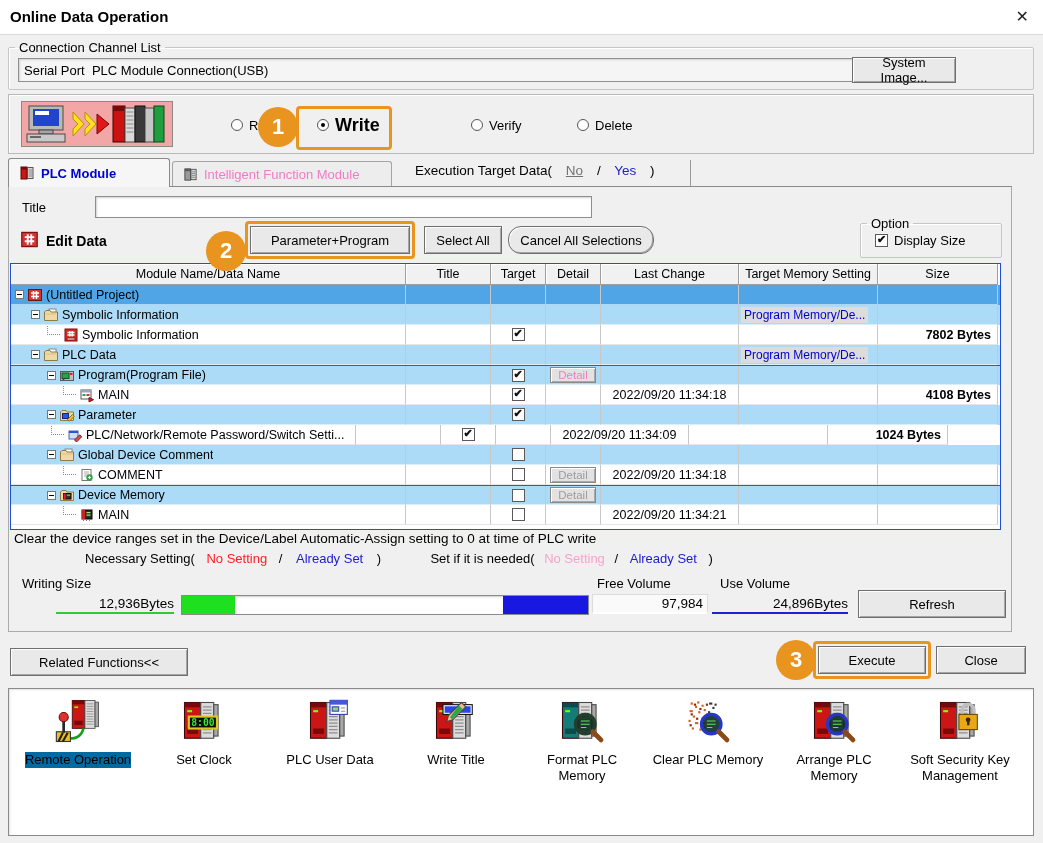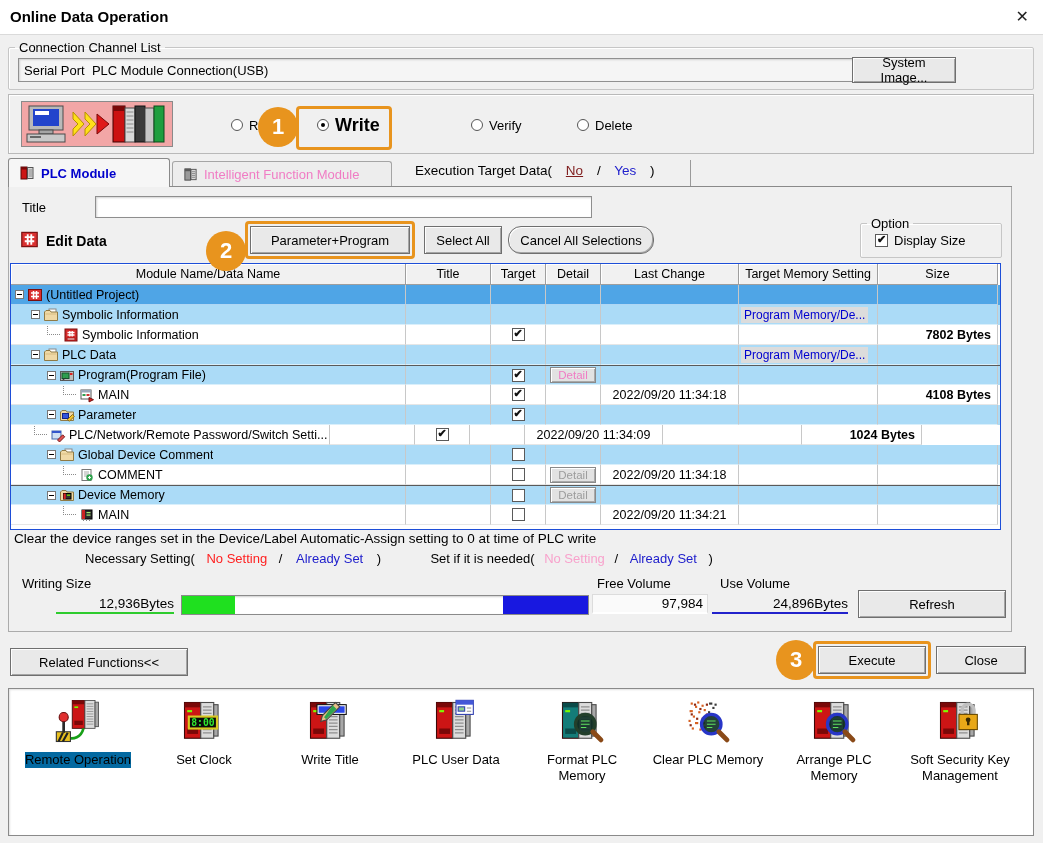--- a/index.html
+++ b/index.html
@@ -47,21 +47,21 @@
   #tabline{position:absolute;left:8px;top:186px;width:1004px;height:1px;background:#8A8A8A;z-index:1;}
   #exec-line{position:absolute;left:415px;top:163px;font-size:13.5px;}
   #exec-line span{margin-right:10px;}
   .vdiv{position:absolute;top:160px;width:1px;height:26px;background:#9A9A9A;}
   
   #content{position:absolute;left:8px;top:186px;width:1004px;height:446px;background:#F0F0F0;
     border:1px solid #ABABAB;border-top:none;}
   .abs{position:absolute;}
   .c-red{color:#FF2020;}
   .c-blue{color:#2020CC;}
-  .c-pink{color:#7f1d1d;text-decoration:underline;}
+  .c-pink{color:#737373;text-decoration:underline;}
   .c-lpink{color:#F8A2CC;}
   
   #table{position:absolute;left:10px;top:263px;width:991px;background:#FFF;border:1px solid #1d4ed8;}
   #thead{display:flex;height:21px;}
   .th{background:#F1F1F1;border-right:1px solid #9E9E9E;border-bottom:1px solid #9E9E9E;
     box-shadow:inset 1px 1px 0 #fff;display:flex;align-items:center;justify-content:center;
     font-size:12.5px;flex:none;overflow:hidden;}
   .trow{display:flex;height:20px;font-size:12.5px;}
   .trow.selected{background:var(--row-sel,#4FA5E6);}
   .trow.group{background:var(--row-grp,#ABDBF7);}
@@ -381,21 +381,21 @@
           <div class="td" style="width: 85px;"></div>
           <div class="td ctr" style="width: 55px;">
             <span class="cbx on"></span>
           </div>
           <div class="td ctr" style="width: 55px;"></div>
           <div class="td ctr" style="width: 138px;"></div>
           <div class="td" style="width: 139px;"></div>
           <div class="td rt" style="width: 120px;"></div>
         </div>
         <div class="trow item">
-          <div class="td name" style="width: 319px; padding-left: 23px;">
+          <div class="td name" style="width: 345px; padding-left: 40px;">
             <span class="dots"></span>
             <span class="icon" style="width:16px;height:16px">
               <svg viewBox="0 0 16 16">
                 <rect x="2" y="4" width="9" height="8" fill="#CFE0F4" stroke="#4466AA"></rect>
                 <rect x="2" y="4" width="9" height="2" fill="#3355CC"></rect>
                 <path d="M7.5 13l5.2-5.2 2 2-5.2 5.2z" fill="#E05050" stroke="#7A1A1A"></path>
               </svg>
             </span>
             <span class="lbl">PLC/Network/Remote Password/Switch Setti...</span>
           </div>
@@ -583,48 +583,48 @@
       <div class="rf-item">
         <span class="rf-icon icon">
           <svg viewBox="0 0 48 44">
             <rect x="6" y="4" width="15" height="33" fill="#CC1515" stroke="#3A0808"></rect>
             <rect x="6" y="4" width="15" height="4.5" fill="#7A0808"></rect>
             <rect x="8.5" y="11" width="4.5" height="2" fill="#7CFC00"></rect>
             <rect x="8.5" y="28" width="10" height="5" fill="#7A0808"></rect>
             <rect x="21" y="4" width="12" height="33" fill="#DCDCDC" stroke="#4A4A4A"></rect>
             <path d="M23 8h8M23 11h8M23 14h8M23 17h8M23 20h8M23 23h8M23 26h8M23 29h8M23 32h8" stroke="#8E8E8E"></path>
             <rect x="33" y="6" width="4" height="29" fill="#A8A8A8" stroke="#4A4A4A"></rect>
-            <rect x="12" y="6" width="27" height="9" fill="#FFF" stroke="#101010"></rect>
-            <rect x="13.5" y="7.5" width="24" height="6" fill="#2A46E8"></rect>
-            <path d="M17 16L29 4l4 4-12 12-5.5 1.5z" fill="#E8C088" stroke="#444"></path>
-            <path d="M26.5 6.5l3.5 3.5-9.5 9.5-2-2z" fill="#2DA44E"></path>
+            <rect x="24" y="2" width="16" height="13" fill="#FFF" stroke="#3140B0"></rect>
+            <rect x="24" y="2" width="16" height="4" fill="#4458D8"></rect>
+            <rect x="26" y="8" width="6" height="4" fill="#8ED08E" stroke="#3140B0"></rect>
+            <path d="M34 9h4M34 12h4" stroke="#909090"></path>
           </svg>
         </span>
         <span class="rf-label">
-          <span class="ln">Write Title</span>
+          <span class="ln">PLC User Data</span>
         </span>
       </div>
       <div class="rf-item">
         <span class="rf-icon icon">
           <svg viewBox="0 0 48 44">
             <rect x="6" y="4" width="15" height="33" fill="#CC1515" stroke="#3A0808"></rect>
             <rect x="6" y="4" width="15" height="4.5" fill="#7A0808"></rect>
             <rect x="8.5" y="11" width="4.5" height="2" fill="#7CFC00"></rect>
             <rect x="8.5" y="28" width="10" height="5" fill="#7A0808"></rect>
             <rect x="21" y="4" width="12" height="33" fill="#DCDCDC" stroke="#4A4A4A"></rect>
             <path d="M23 8h8M23 11h8M23 14h8M23 17h8M23 20h8M23 23h8M23 26h8M23 29h8M23 32h8" stroke="#8E8E8E"></path>
             <rect x="33" y="6" width="4" height="29" fill="#A8A8A8" stroke="#4A4A4A"></rect>
-            <rect x="24" y="2" width="16" height="13" fill="#FFF" stroke="#3140B0"></rect>
-            <rect x="24" y="2" width="16" height="4" fill="#4458D8"></rect>
-            <rect x="26" y="8" width="6" height="4" fill="#8ED08E" stroke="#3140B0"></rect>
-            <path d="M34 9h4M34 12h4" stroke="#909090"></path>
+            <rect x="12" y="6" width="27" height="9" fill="#FFF" stroke="#101010"></rect>
+            <rect x="13.5" y="7.5" width="24" height="6" fill="#2A46E8"></rect>
+            <path d="M17 16L29 4l4 4-12 12-5.5 1.5z" fill="#E8C088" stroke="#444"></path>
+            <path d="M26.5 6.5l3.5 3.5-9.5 9.5-2-2z" fill="#2DA44E"></path>
           </svg>
         </span>
         <span class="rf-label">
-          <span class="ln">PLC User Data</span>
+          <span class="ln">Write Title</span>
         </span>
       </div>
       <div class="rf-item">
         <span class="rf-icon icon">
           <svg viewBox="0 0 48 44">
             <rect x="6" y="4" width="15" height="33" fill="#147C78" stroke="#3A0808"></rect>
             <rect x="6" y="4" width="15" height="4.5" fill="#0B4B49"></rect>
             <rect x="8.5" y="11" width="4.5" height="2" fill="#7CFC00"></rect>
             <rect x="8.5" y="28" width="10" height="5" fill="#0B4B49"></rect>
             <rect x="21" y="4" width="12" height="33" fill="#DCDCDC" stroke="#4A4A4A"></rect>

